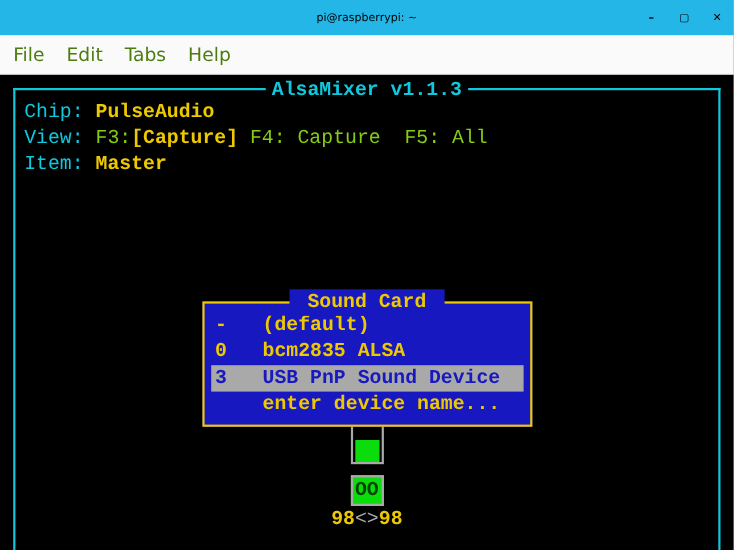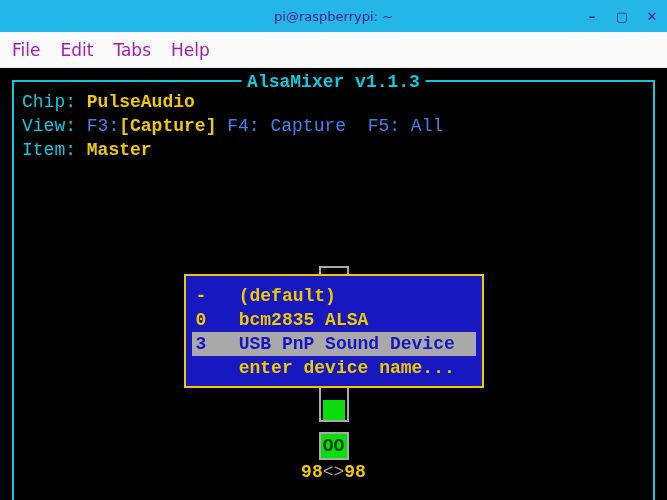--- a/index.html
+++ b/index.html
@@ -5,38 +5,38 @@
   * { box-sizing: border-box; margin: 0; padding: 0; }
   html, body { width: 667px; height: 500px; overflow: hidden; font-family: "DejaVu Sans", sans-serif; }
   body { background: #fff; }
 
   .titlebar {
     height: 32px;
     background: #23b6e6;
     display: flex;
     align-items: center;
     position: relative;
-    color: #4c1d95;
-    font-size: 13px;
+    color: #000000;
+    font-size: 10px;
   }
   .titlebar .title { position: absolute; left: 50%; transform: translateX(-50%); }
   .window-controls { position: absolute; right: 6px; display: flex; gap: 12px; }
   .window-controls span { cursor: default; }
   .window-controls .icon { display: inline-block; width: 18px; text-align: center; font-weight: bold; }
 
   .menubar {
     height: 36px;
     background: #fafafa;
     border-bottom: 1px solid #ececec;
     display: flex;
     align-items: center;
     padding: 0 12px;
     gap: 20px;
     font-size: 17px;
-    color: #a21caf;
+    color: #4d7c0f;
   }
   .menubar .item { cursor: default; }
 
   .terminal {
     background: #000;
     width: 100%;
     height: calc(100% - 68px);
     font-family: Liberation Mono, monospace;
     font-size: 18px;
     line-height: 24px;
@@ -69,21 +69,21 @@
   }
 
   .info {
     position: absolute;
     top: 22px;
     left: 22px;
   }
   .info .row { white-space: pre; }
   .label { color: #0fc8de; }
   .value-yellow { color: #eec900; font-weight: bold; }
-  .value-cde { color: #3b82f6; }
+  .value-cde { color: #84cc16; }
   .bracket-yellow { color: #eec900; font-weight: bold; }
 
   
   .track {
     position: absolute;
     left: 50%;
     top: 198px;
     transform: translateX(-50%);
     width: 32px;
     display: flex;
@@ -191,20 +191,21 @@
   <div class="track">
     <div class="track-outline">
       <div class="track-fill"></div>
     </div>
     <div class="mute-box">OO</div>
     <div class="levels"><span>98</span><span class="sep">&lt;&gt;</span><span>98</span></div>
 
   </div>
 
   <div class="dialog">
+    <div class="dialog-title"> Sound Card </div>
     <div id="dialog-options">
         <div class="opt">-   (default)</div>
         <div class="opt">0   bcm2835 ALSA</div>
         <div class="opt selected">3   USB PnP Sound Device</div>
         <div class="opt">    enter device name...</div>
       </div>
   </div>
 
 </div>
 

